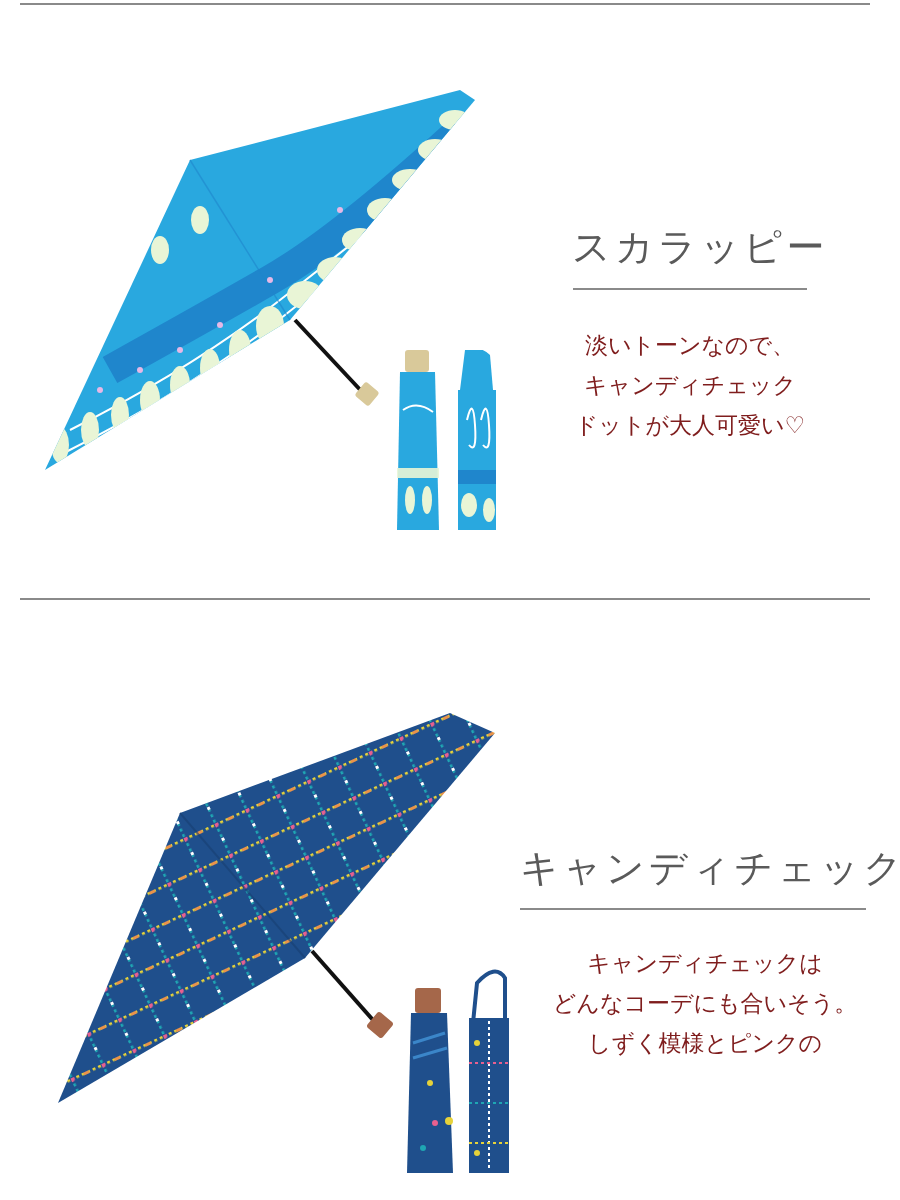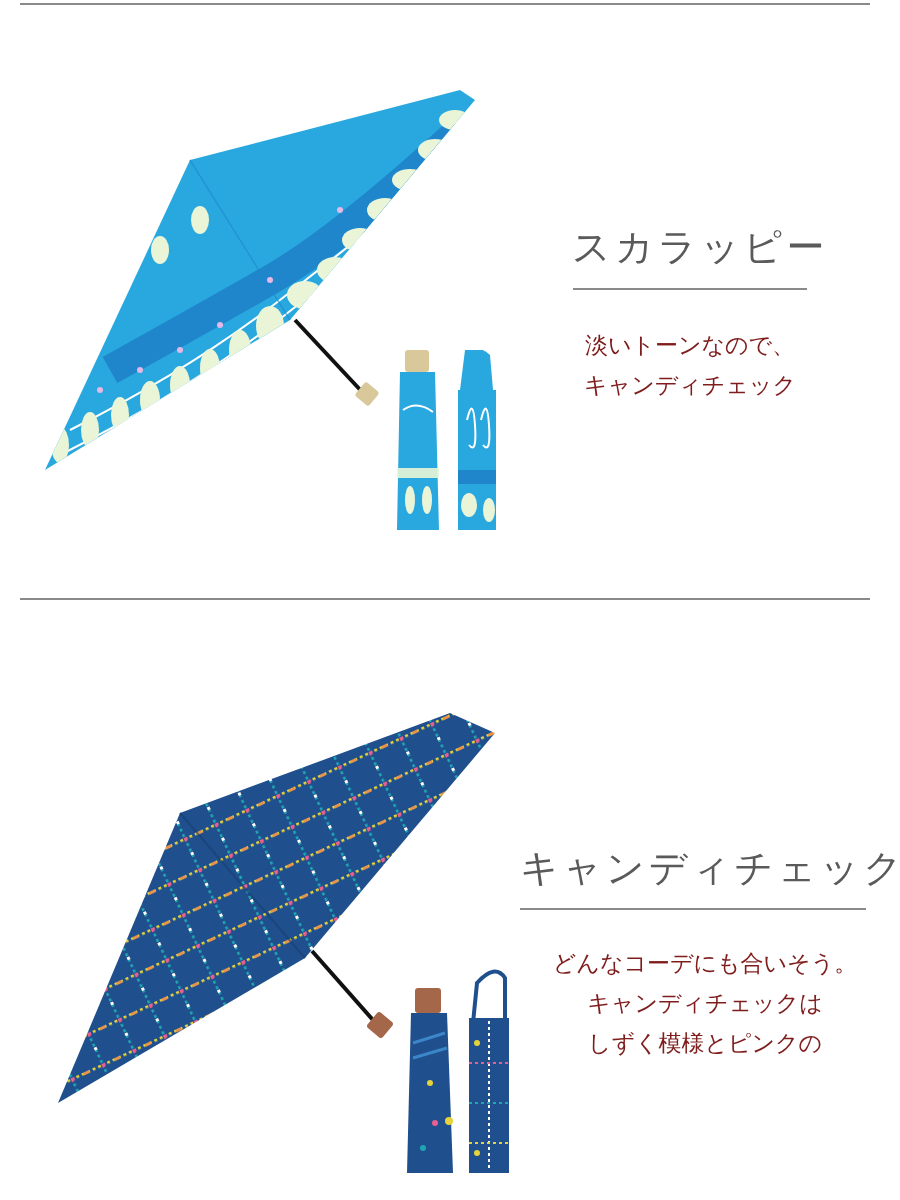--- a/index.html
+++ b/index.html
@@ -84,20 +84,21 @@
     <ellipse cx="74" cy="155" rx="8" ry="12" fill="#e9f5d6"></ellipse>
     <ellipse cx="94" cy="160" rx="6" ry="12" fill="#e9f5d6"></ellipse>
   </svg>
 
   <div class="title" style="left:572px; top:212px; font-size:38px;">スカラッピー</div>
   <div class="title-underline" style="left:573px; top:278px; width:234px;"></div>
 
   <div class="desc" style="left:560px; top:315px; width:260px;">
     <div>淡いトーンなので、</div>
     <div>キャンディチェック</div>
+    <div>ドットが大人可愛い♡</div>
   </div>
 </div>
 
 <div class="hr hr-mid"></div>
 
 <div class="section section-2">
   <svg class="art" style="left:50px; top:75px;" width="480" height="480" viewBox="0 0 480 480">
     <defs>
       <clipPath id="c2">
           <path d="M8,390 L130,100 L400,0 L445,20 L255,245 Z"></path>
@@ -132,17 +133,17 @@
     <line x1="64" y1="140" x2="104" y2="140" stroke="#1fa6b3" stroke-width="2" stroke-dasharray="3 3"></line>
     <line x1="64" y1="180" x2="104" y2="180" stroke="#e6d23a" stroke-width="2" stroke-dasharray="3 3"></line>
     <circle cx="72" cy="80" r="3" fill="#e6d23a"></circle>
     <circle cx="72" cy="190" r="3" fill="#e6d23a"></circle>
   </svg>
 
   <div class="title" style="left:520px; top:205px; font-size:38px;">キャンディチェック</div>
   <div class="title-underline" style="left:520px; top:270px; width:346px;"></div>
 
   <div class="desc" style="left:540px; top:305px; width:330px;">
+    <div>キャンディチェックは</div>
     <div>どんなコーデにも合いそう。</div>
-    <div>キャンディチェックは</div>
     <div>しずく模様とピンクの</div>
   </div>
 </div>
 
 </body></html>

